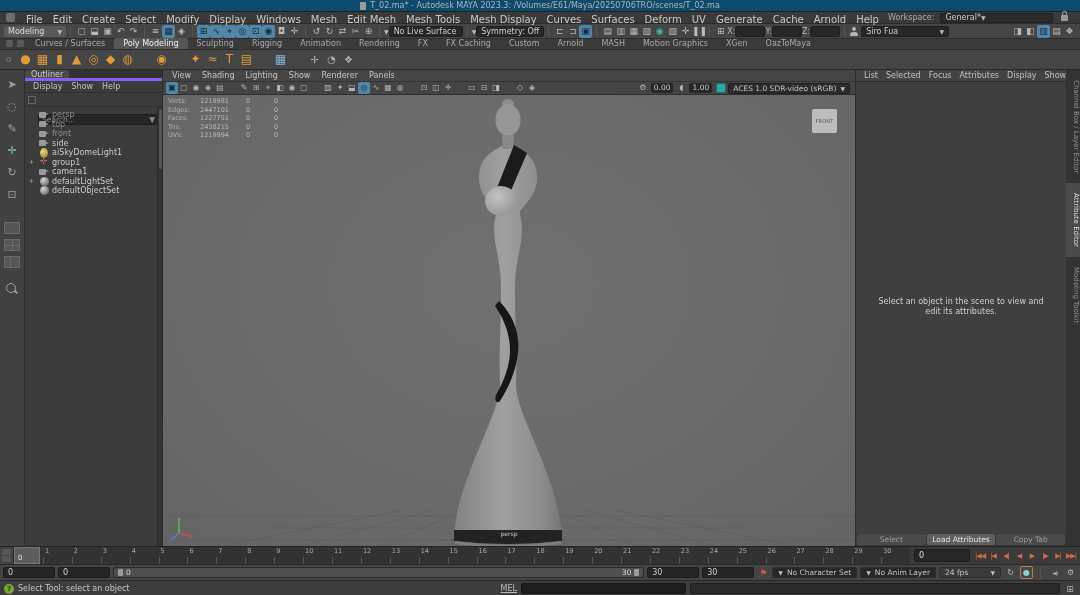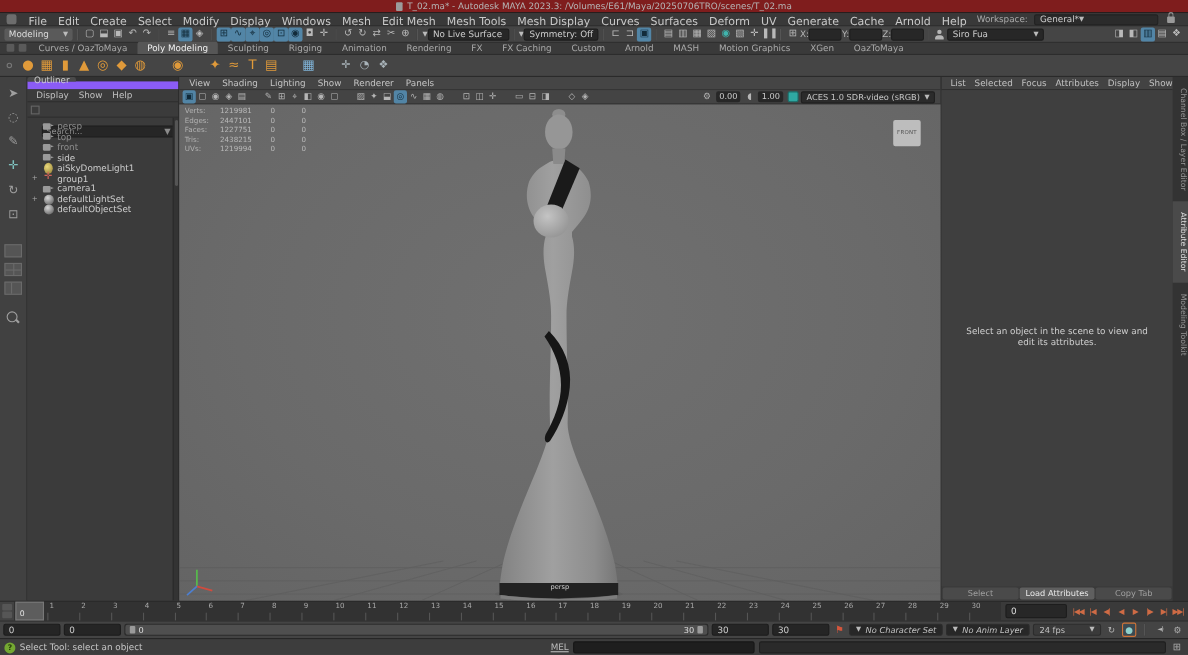--- a/index.html
+++ b/index.html
@@ -1,20 +1,20 @@
 <!DOCTYPE html>
 <html><head>
 <meta charset="utf-8">
 <style>
   *{margin:0;padding:0;box-sizing:border-box;font-family:"DejaVu Sans","Liberation Sans",sans-serif;}
   html,body{width:1080px;height:595px;overflow:hidden;background:#444;color:#ccc;-webkit-font-smoothing:antialiased;}
   .row{display:flex;align-items:center;}
   .vsep{width:1px;height:11px;background:#2e2e2e;border-right:1px solid #555;margin:0 4px;flex:none;}
   
-  #titlebar{height:12px;background:#7f1d1d;border-bottom:1px solid #1f1f1f;display:flex;align-items:center;justify-content:center;gap:4px;}
+  #titlebar{height:12px;background:#0c4a6e;border-bottom:1px solid #1f1f1f;display:flex;align-items:center;justify-content:center;gap:4px;}
   #titlebar .doc{width:6px;height:8px;background:#9b9b9b;border-radius:1px;flex:none;}
   #titlebar span{font-size:8px;color:#b4b4b4;white-space:nowrap;}
   
   #menubar{height:12px;background:#393939;border-bottom:1px solid #2b2b2b;display:flex;align-items:center;padding:0 6px;gap:2px;}
   #menubar .appicon{width:9px;height:9px;background:#6d6d6d;border-radius:2px;margin-right:4px;flex:none;}
   #menubar .m{font-size:10px;color:#c9c9c9;padding:0 5px;white-space:nowrap;cursor:default;}
   #menubar .spacer{flex:1;}
   .wslabel{font-size:8px;color:#aaa;margin-right:4px;}
   .wsselect{width:120px;height:10px;background:#2b2b2b;border:1px solid #222;border-radius:2px;font-size:8px;color:#ccc;display:flex;align-items:center;padding:0 4px;}
   .lock{width:7px;height:6px;background:#9a9a9a;border-radius:1px;position:relative;margin:0 6px;flex:none;}
@@ -51,21 +51,21 @@
   .laygrp{margin-top:14px;display:flex;flex-direction:column;gap:5px;align-items:center;}
   .laybtn{width:16px;height:12px;border:1px solid #6a6a6a;background:#555;position:relative;}
   .laybtn.four::before{content:"";position:absolute;left:50%;top:0;bottom:0;width:1px;background:#6a6a6a;}
   .laybtn.four::after{content:"";position:absolute;top:50%;left:0;right:0;height:1px;background:#6a6a6a;}
   .laybtn.split::before{content:"";position:absolute;left:35%;top:0;bottom:0;width:1px;background:#6a6a6a;}
   .mag{width:12px;height:12px;position:relative;margin-top:10px;}
   .mag::before{content:"";position:absolute;left:0;top:0;width:8px;height:8px;border:1.5px solid #9f9f9f;border-radius:50%;}
   .mag::after{content:"";position:absolute;left:8px;top:8px;width:4px;height:1.5px;background:#9f9f9f;transform:rotate(45deg);}
   
   #outliner{width:138px;background:#3b3b3b;border-right:1px solid #2a2a2a;display:flex;flex-direction:column;flex:none;}
-  #outliner .ptab{height:11px;display:flex;align-items:flex-end;background:#323232;border-bottom:7px solid #8b5cf6;}
+  #outliner .ptab{height:11px;display:flex;align-items:flex-end;background:#323232;border-bottom:3px solid #8b5cf6;}
   #outliner .ptab span{font-size:8px;color:#ccc;background:#4a4a4a;padding:0 6px;height:100%;display:flex;align-items:center;border-radius:2px 2px 0 0;}
   .pmenus{height:12px;display:flex;align-items:center;gap:1px;padding:0 4px;border-bottom:1px solid #2e2e2e;}
   .pmenus .m{font-size:8px;color:#c0c0c0;padding:0 4px;white-space:nowrap;cursor:default;}
   .searchrow{height:14px;display:flex;align-items:center;padding:1px 3px;gap:2px;border-bottom:1px solid #2e2e2e;}
   .searchrow .sq{width:8px;height:8px;border:1px solid #666;flex:none;}
   .searchbox{flex:1;height:11px;background:#262626;border:1px solid #1d1d1d;border-radius:2px;display:flex;align-items:center;justify-content:space-between;padding:0 3px;margin-top:40px;}
   .searchbox span{font-size:7.5px;color:#8b8b8b;}
   .funnel{font-size:6px;color:#999;}
   #otree{flex:1;position:relative;padding:3px 0 0 2px;overflow:hidden;}
   #otree .sb{position:absolute;right:0;top:0;bottom:0;width:5px;background:#333;border-left:1px solid #2a2a2a;}
@@ -119,21 +119,21 @@
   #playbtns{display:flex;align-items:center;gap:1px;padding-right:3px;flex:none;}
   .pbtn{min-width:12px;height:12px;line-height:12px;text-align:center;font-size:7px;color:#cf6b45;letter-spacing:-1px;cursor:default;}
   
   #rangerow{height:16px;background:#444;border-top:1px solid #2a2a2a;display:flex;align-items:center;padding:0 3px;gap:3px;}
   .rfield{width:52px;height:11px;background:#252525;border:1px solid #1c1c1c;border-radius:2px;font-size:8px;color:#ccc;display:flex;align-items:center;padding:0 4px;flex:none;}
   #rangebar{flex:1;height:11px;background:#2b2b2b;border-radius:2px;position:relative;display:flex;align-items:center;}
   #rangebar .inner{position:absolute;inset:1px;background:#4f4f4f;border-radius:2px;display:flex;align-items:center;justify-content:space-between;padding:0 4px;font-size:7.5px;color:#ddd;}
   .rhandle{width:5px;height:7px;background:#9a9a9a;border-radius:1px;}
   .keyic{color:#d4563c;font-size:9px;flex:none;padding:0 2px;}
   .dsel{height:11px;background:#3a3a3a;border:1px solid #2c2c2c;border-radius:2px;font-size:7.5px;color:#c2c2c2;display:flex;align-items:center;gap:4px;padding:0 5px;white-space:nowrap;flex:none;}
-  .dsel.dark{background:#272727;font-style:italic;}
+  .dsel.dark{background:#272727;}
   .autokey{width:13px;height:13px;border:1px solid #d07438;border-radius:2px;background:#3c4a52;color:#8fd0cb;font-size:8px;line-height:12px;text-align:center;flex:none;}
   .rico{width:13px;height:13px;line-height:13px;text-align:center;font-size:8px;color:#b5b5b5;flex:none;}
   
   #bottomrow{height:16px;background:#3d3d3d;border-top:1px solid #262626;display:flex;align-items:center;padding:0 4px;gap:4px;}
   .helpico{width:10px;height:10px;border-radius:50%;background:#74a832;color:#243c06;font-size:7px;line-height:10px;text-align:center;font-weight:bold;flex:none;}
   #helptext{font-size:8px;color:#c6c6c6;flex:none;}
   #bottomrow .gap{flex:1;}
   .mellbl{font-size:8px;color:#bbb;flex:none;text-decoration:underline;}
   .melfield{width:165px;height:11px;background:#1e1e1e;border:1px solid #171717;border-radius:2px;flex:none;}
   .melout{width:370px;height:11px;background:#2a2a2a;border:1px solid #1f1f1f;border-radius:2px;flex:none;}
@@ -243,21 +243,21 @@
       <span class="sicon act">▥</span>
       <span class="sicon">▤</span>
       <span class="sicon">❖</span>
     </span>
 </div>
 
 <div id="shelftabs">
   <span class="mini"></span>
   <span class="mini"></span>
   <span class="row">
-      <span class="stab">Curves / OazToMaya</span>
+      <span class="stab">Curves / Surfaces</span>
       <span class="stab act">Poly Modeling</span>
       <span class="stab">Sculpting</span>
       <span class="stab">Rigging</span>
       <span class="stab">Animation</span>
       <span class="stab">Rendering</span>
       <span class="stab">FX</span>
       <span class="stab">FX Caching</span>
       <span class="stab">Custom</span>
       <span class="stab">Arnold</span>
       <span class="stab">MASH</span>

